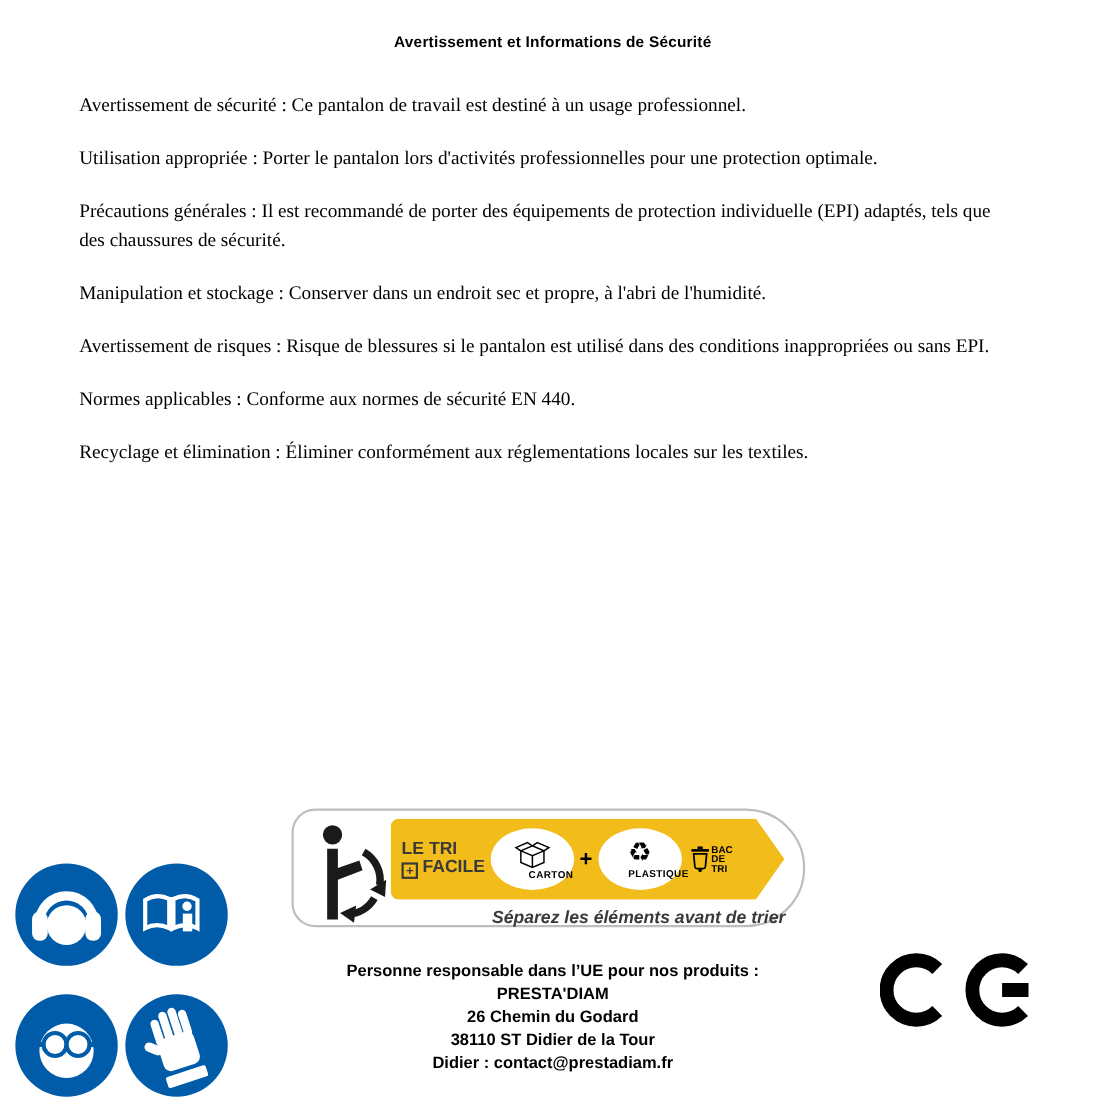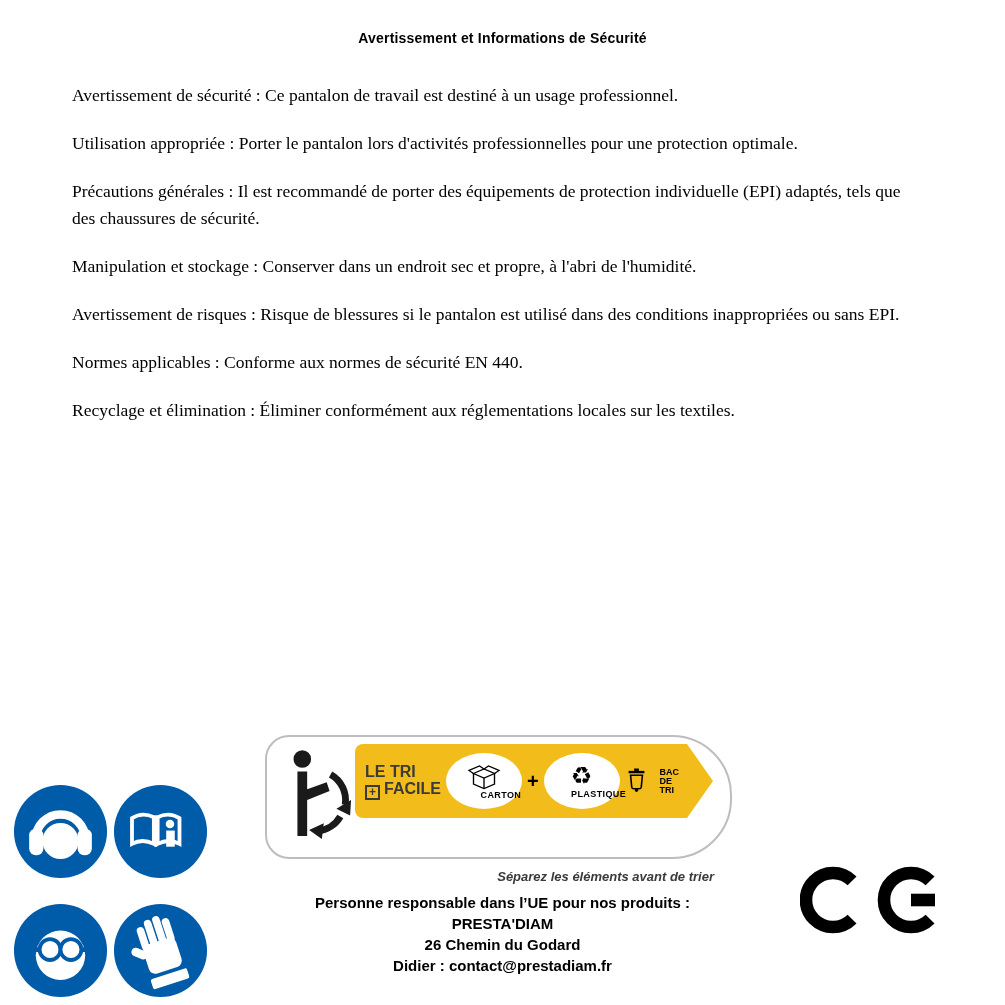--- a/index.html
+++ b/index.html
@@ -34,21 +34,21 @@
   .bgc{fill:var(--safety-blue);}
   .wstroke9{stroke:#fff;stroke-width:9;fill:none;}
   .wstroke4{stroke:#fff;stroke-width:4;fill:none;}
   .wstroke3{stroke:#fff;stroke-width:3;fill:none;}
   .bstroke5{stroke:var(--safety-blue);stroke-width:5;fill:none;}
   .bstroke4f{stroke:var(--safety-blue);stroke-width:4;fill:#fff;}
 
   
   .fr-label{position:absolute;left:268px;top:712px;font-size:14px;font-weight:bold;margin-top:48px;}
   .tri-banner{
-    position:absolute;left:265px;top:735px;width:467px;height:124px;
+    position:absolute;left:265px;top:735px;width:467px;height:108px;
     background:#fff;border:2px solid var(--border-gray);
     border-radius:24px 60px 60px 24px;
   }
   .triman{position:absolute;left:8px;top:9px;width:78px;height:98px;}
   .tri-band{
     position:absolute;left:88px;top:7px;width:358px;height:74px;
     background:var(--tri-yellow);
     border-radius:8px 0 0 8px;
     clip-path:polygon(0 0, calc(100% - 26px) 0, 100% 50%, calc(100% - 26px) 100%, 0 100%);
     display:flex;align-items:center;gap:5px;
@@ -60,31 +60,31 @@
     font-size:12px;line-height:10px;text-align:center;font-weight:900;margin-right:4px;
     vertical-align:-2px;
   }
   .badge{
     background:#fff;border-radius:50%;width:76px;height:56px;flex:none;
     display:flex;flex-direction:column;align-items:center;justify-content:center;
   }
   .badge .label{font-size:9px;font-weight:bold;letter-spacing:0.4px;color:#000;padding-left:34px;}
   .recycle-glyph{font-size:24px;line-height:26px;color:#000;}
   .plus-sep{font-size:20px;font-weight:bold;flex:none;color:#000;}
-  .bac{display:flex;gap:14px;flex:none;margin-left:2px;}
+  .bac{display:flex;align-items:center;gap:1px;flex:none;margin-left:2px;}
   .bac .bintext{font-size:9px;font-weight:800;line-height:9px;color:#000;}
   .tri-caption{
     position:absolute;right:16px;top:89px;
-    font-size:13px;font-style:italic;font-weight:bold;color:var(--tri-dark);margin-top:43px;
+    font-size:16px;font-style:italic;font-weight:bold;color:var(--tri-dark);
   }
 
   
   .responsible{
     position:absolute;top:872px;left:0;width:1005px;text-align:center;
-    font-size:15px;font-weight:bold;line-height:21px;margin-top:20px;
+    font-size:15px;font-weight:bold;line-height:21px;
   }
 
   
   .ce{position:absolute;left:800px;top:845px;width:150px;height:110px;}
   .ce path{stroke:#000;stroke-width:21;fill:none;}
 </style>
 </head>
 <body>
 
 <div class="page">
@@ -192,20 +192,21 @@
       </div>
     </div>
 
     <div class="tri-caption">Séparez les éléments avant de trier</div>
   </div>
 
   <div class="responsible">
     <div>Personne responsable dans l’UE pour nos produits :</div>
     <div>PRESTA'DIAM</div>
     <div>26 Chemin du Godard</div>
+    <div>38110 ST Didier de la Tour</div>
     <div>Didier : contact@prestadiam.fr</div>
   </div>
 
   <svg class="ce" viewBox="0 0 250 110">
     <path d="M86.8 23.2 A45 45 0 1 0 86.8 86.8"></path>
     <path d="M216.8 23.2 A45 45 0 1 0 216.8 86.8"></path>
     <path d="M185 55 H225"></path>
   </svg>
 
 </div>

